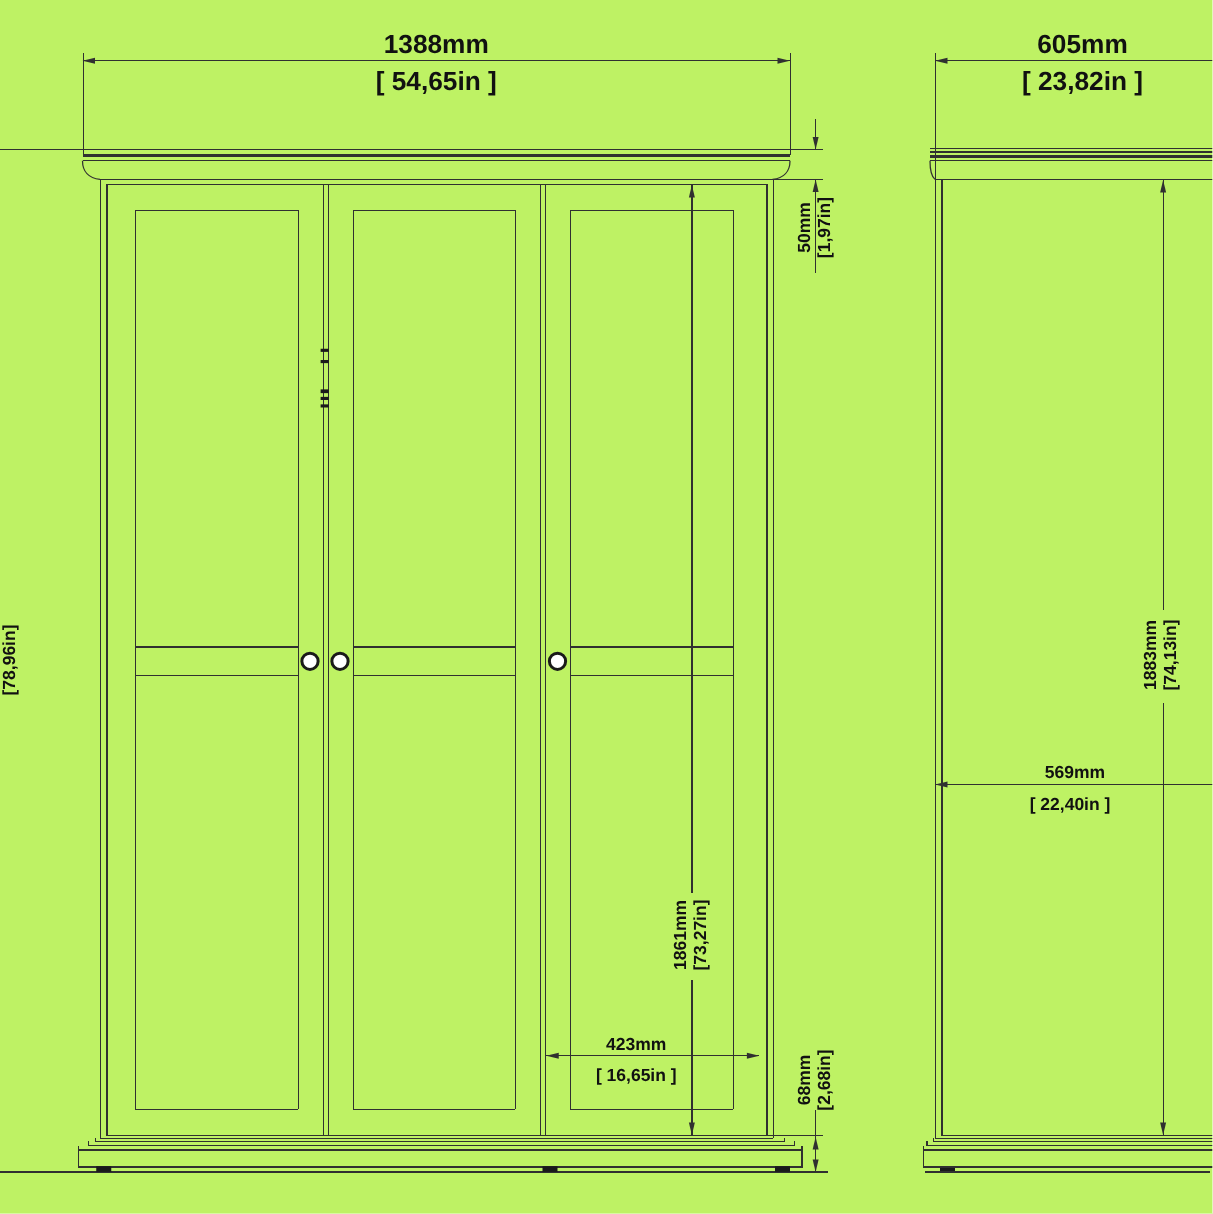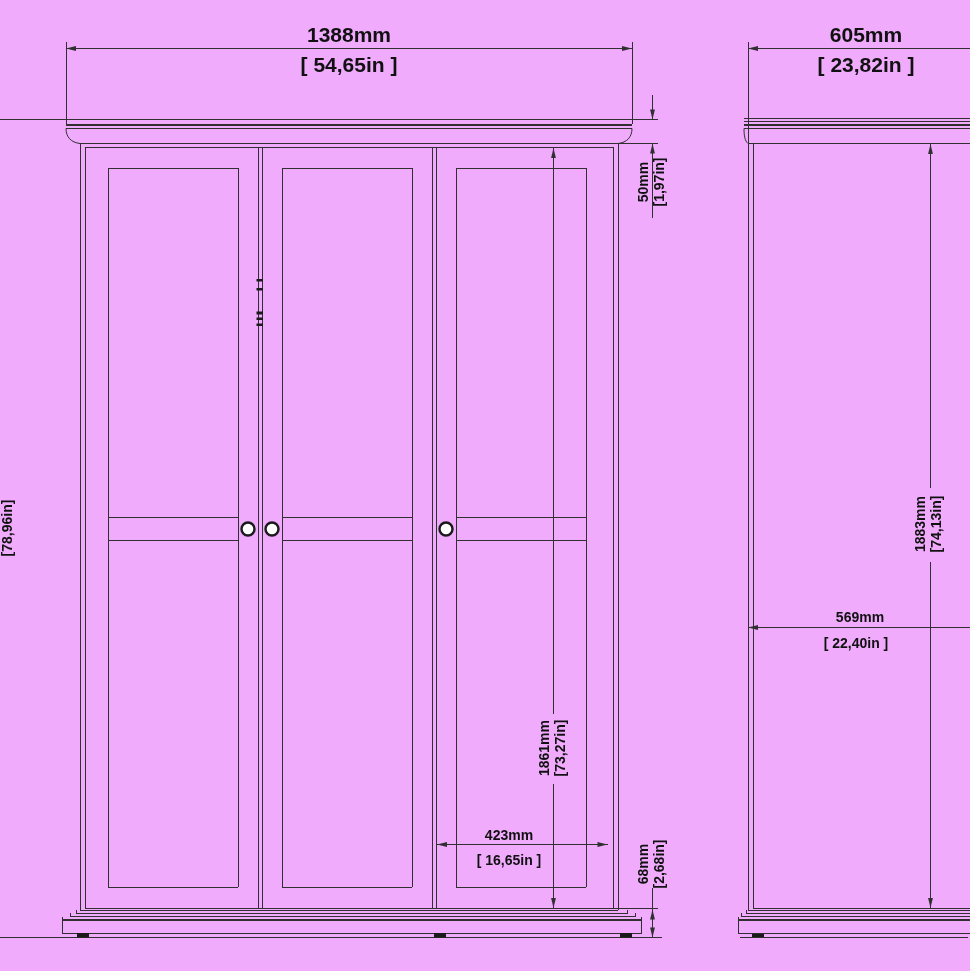--- a/index.html
+++ b/index.html
@@ -1,16 +1,16 @@
 <!DOCTYPE html>
 <html><head>
 <meta charset="utf-8">
 <style>
   html,body{margin:0;padding:0;background:#fff;}
-  .canvas{position:relative;width:970px;height:971px;background:#f0abfc;overflow:hidden;
+  .canvas{position:relative;width:970px;height:971px;background:#bef264;overflow:hidden;
           font-family:"Liberation Sans",sans-serif;}
   svg{display:block;}
   svg text{font-family:"Liberation Sans",sans-serif;font-weight:bold;fill:#111111;}
   .tb{font-size:21px;text-anchor:middle;}
   .ts{font-size:14px;text-anchor:middle;}
   .ln line{stroke:#303030;stroke-width:1;}
   .ln{shape-rendering:crispEdges;}
   .cv path{stroke:#303030;stroke-width:1;fill:none;}
   .w2{stroke-width:2 !important;}
   .w15{stroke-width:1.5 !important;}

